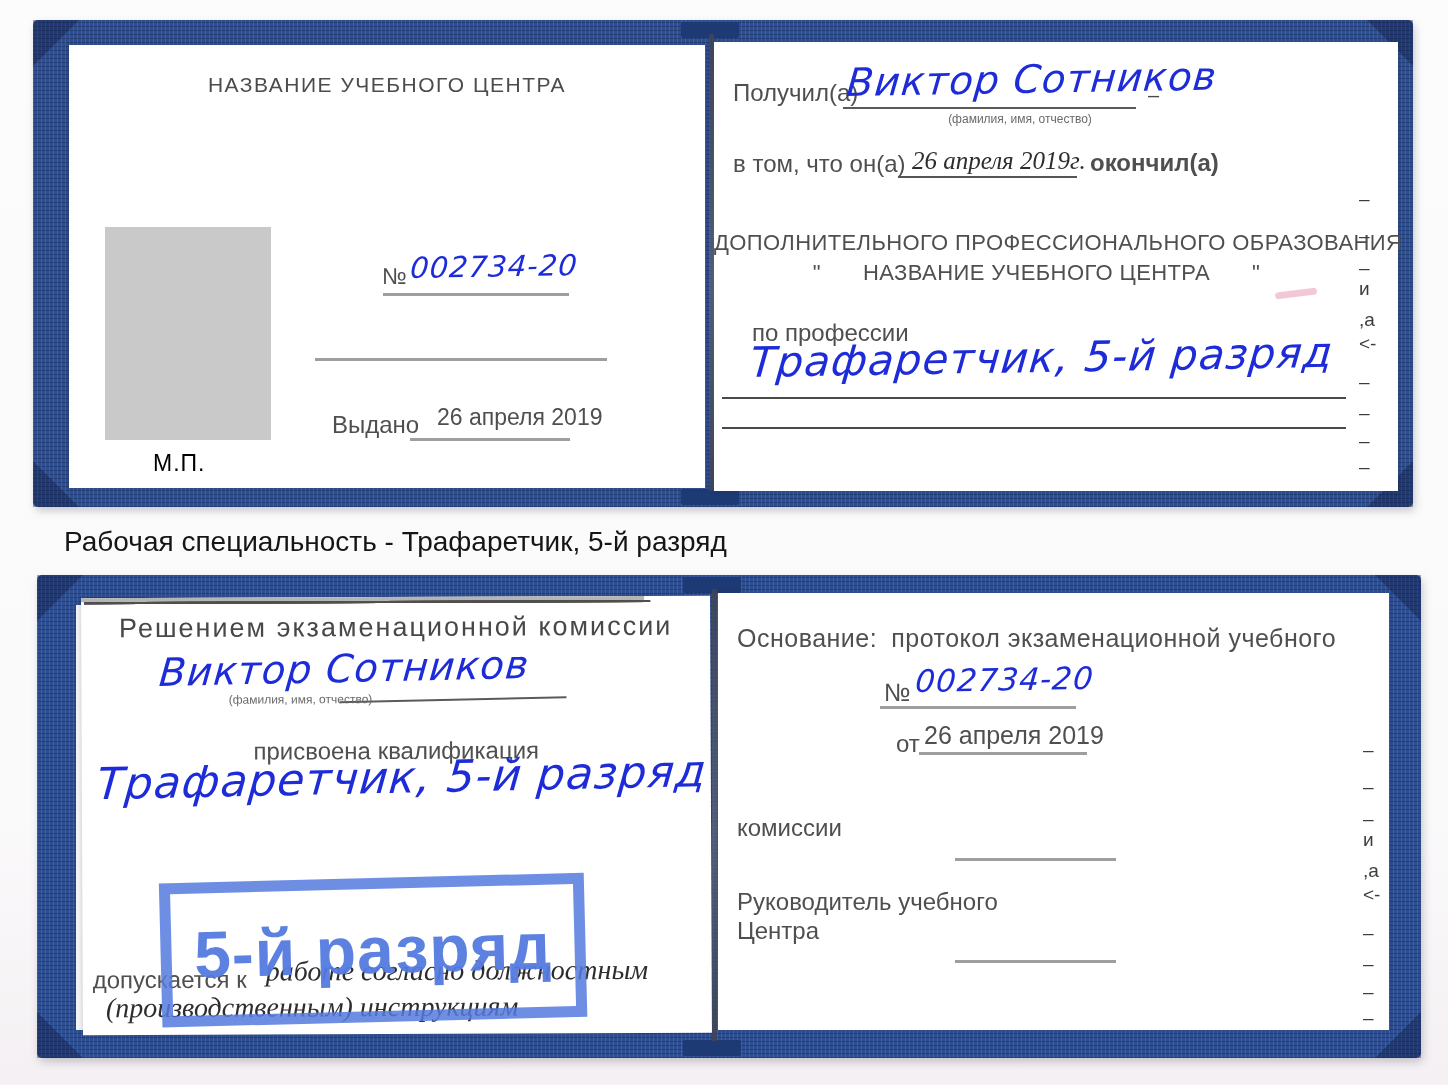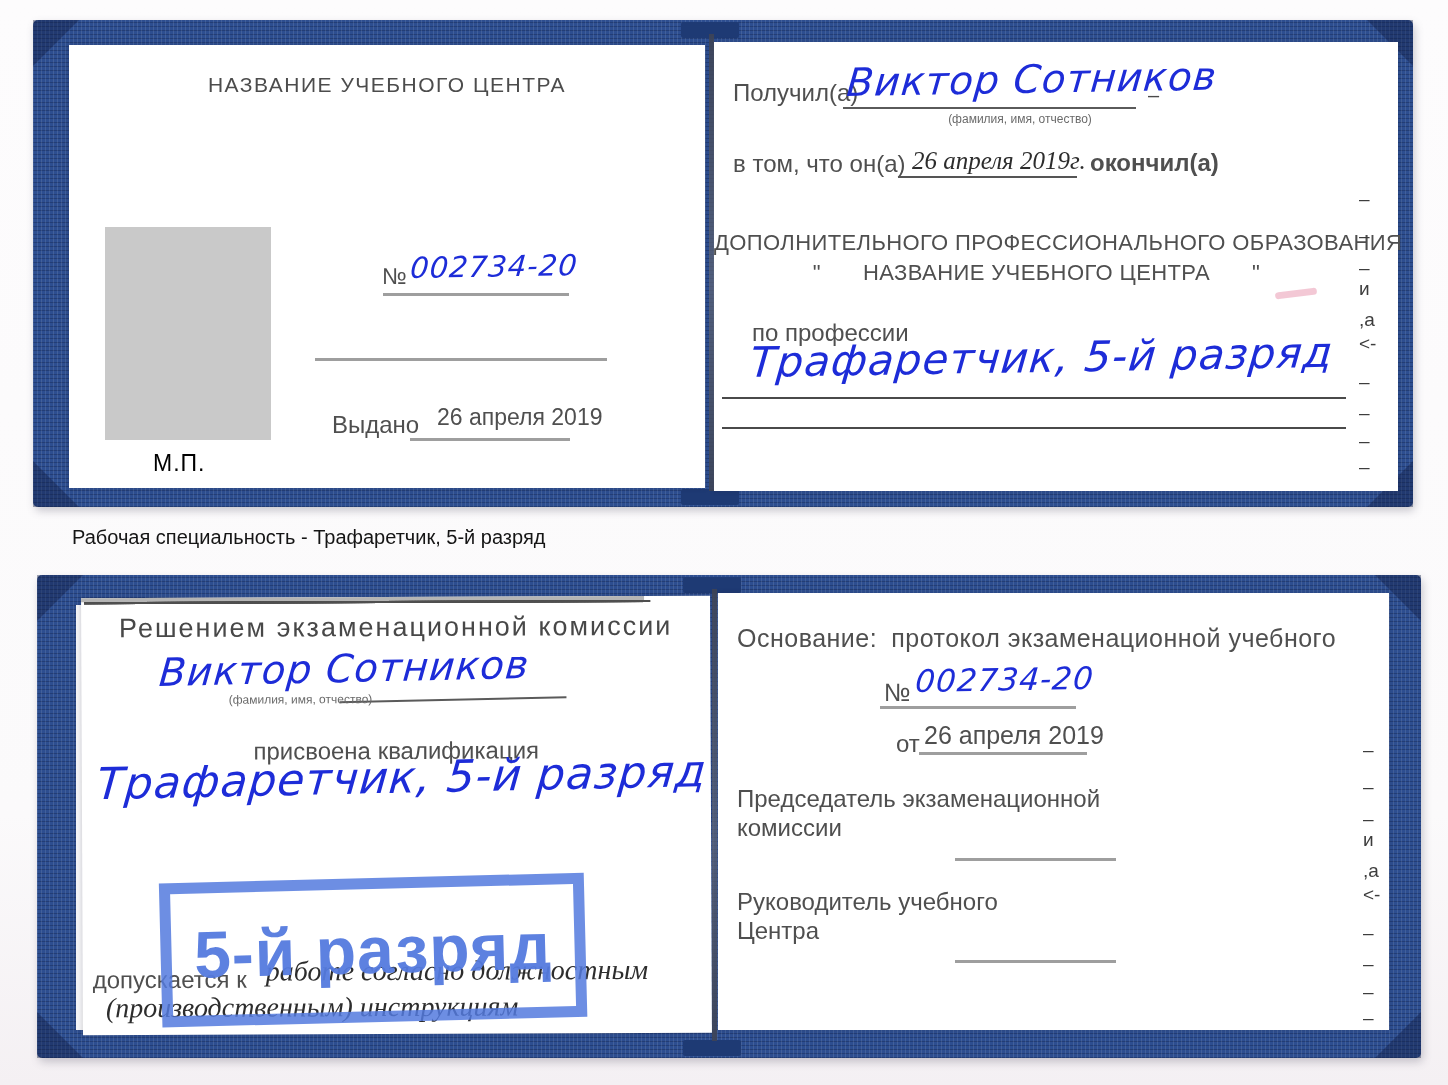--- a/index.html
+++ b/index.html
@@ -123,21 +123,21 @@
   .br-date-line{left:201px;top:159px;width:168px;}
   .br-chair1{left:19px;top:192px;}
   .br-chair2{left:19px;top:221px;}
   .br-sig1{left:237px;top:265px;}
   .br-head1{left:19px;top:295px;}
   .br-head2{left:19px;top:324px;}
   .br-sig2{left:237px;top:367px;}
   .sig{width:161px;}
 
   
-  .caption{position:absolute;left:72px;top:526px;color:#151515;font-size:20px;white-space:nowrap;}
+  .caption{position:absolute;left:64px;top:526px;color:#151515;font-size:28px;white-space:nowrap;}
 </style>
 </head>
 <body>
 
 <div class="screen">
 
   <section class="spread" id="spread-top">
     <div class="cover">
       <div class="corner tl"></div>
       <div class="corner tr"></div>
@@ -235,21 +235,20 @@
     <div class="page" id="page-br">
       <div class="lbl br-basis">
         <span>Основание:</span><span class="gap"></span><span>протокол экзаменационной учебного</span>
       </div>
       <div class="lbl br-numsign">№</div>
       <div class="hw br-number">002734-20</div>
       <div class="uline br-num-line"></div>
       <div class="lbl br-ot">от</div>
       <div class="lbl br-date">26 апреля 2019</div>
       <div class="uline br-date-line"></div>
-      <div class="lbl br-chair1">Председатель экзаменационной</div>
       <div class="lbl br-chair2">комиссии</div>
       <div class="uline sig br-sig1"></div>
       <div class="lbl br-head1">Руководитель учебного</div>
       <div class="lbl br-head2">Центра</div>
       <div class="uline sig br-sig2"></div>
       <div class="edge-col">
         <span>–</span>
         <span>–</span>
         <span>–</span>
         <span>и</span>

